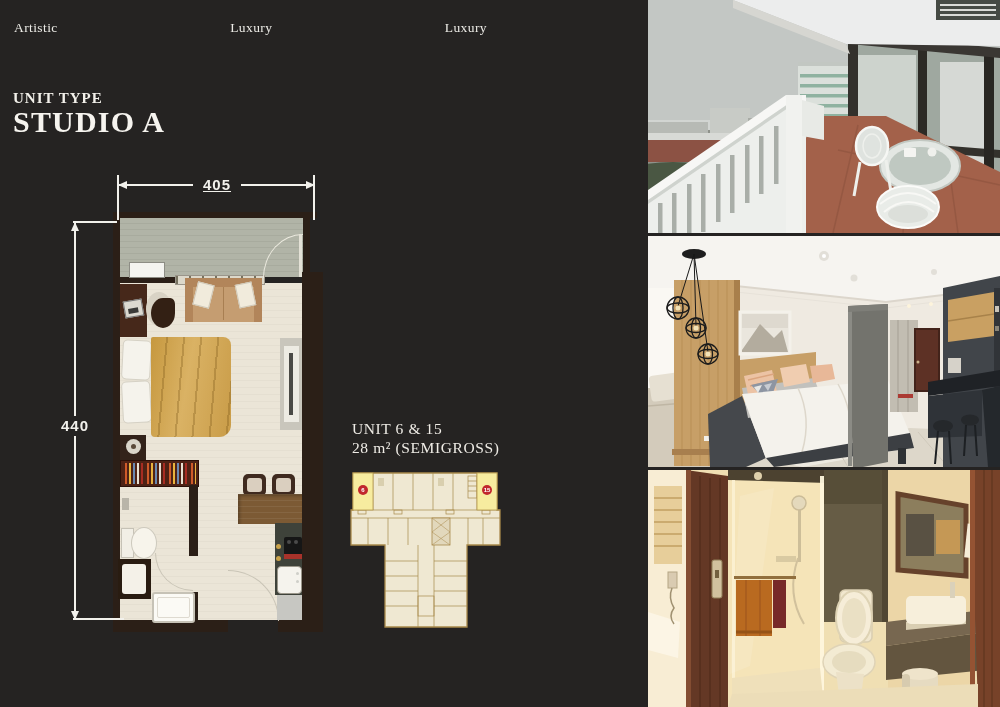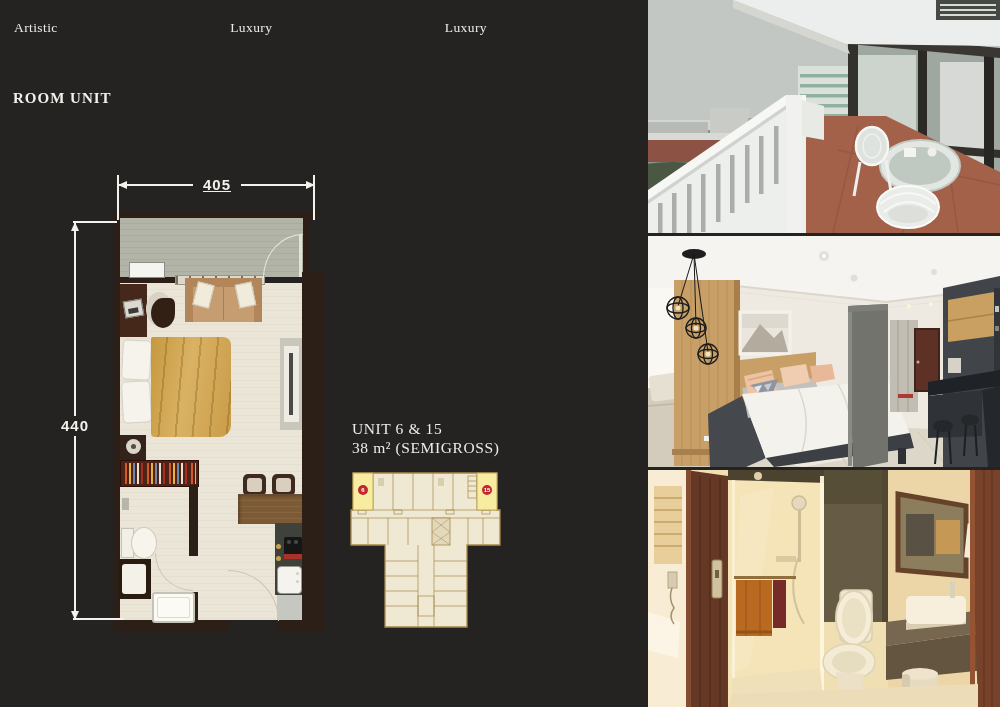--- a/index.html
+++ b/index.html
@@ -22,21 +22,22 @@
 </head>
 <body>
 
 <div class="hdr">
   <span>Artistic</span>
   <span>Luxury</span>
   <span>Luxury</span>
 </div>
 
 <div class="a" style="left:13px;top:90px;">
-  <div class="eyebrow">ROOM UNIT</div>
+  <div class="eyebrow">UNIT TYPE</div>
+  <div class="bigtitle">STUDIO A</div>
 </div>
 
 <div class="a" style="left:113px;top:212px;width:210px;height:420px;">
 
   <div class="a" style="left:7px;top:6px;width:183px;height:59px;background:repeating-linear-gradient(180deg,#b1b4a7 0 5px,#a8ab9e 5px 6px);"></div>
 
   <div class="a" style="left:7px;top:71px;width:182px;height:337px;background:repeating-linear-gradient(180deg,#ebe5d7 0 6px,#e5dfd1 6px 7px);"></div>
 
   <div class="wall" style="left:0;top:0;width:7px;height:420px;"></div>
   <div class="wall" style="left:0;top:0;width:204px;height:6px;"></div>
@@ -139,21 +140,21 @@
   <div class="dline" style="left:74px;top:222px;width:2px;height:398px;"></div>
   <div class="dline" style="left:73px;top:221px;width:44px;height:2px;"></div>
   <div class="dline" style="left:73px;top:618px;width:51px;height:2px;"></div>
   <div class="arr" style="left:71px;top:222px;border-left:4px solid transparent;border-right:4px solid transparent;border-bottom:9px solid #f2f1ec;"></div>
   <div class="arr" style="left:71px;top:611px;border-left:4px solid transparent;border-right:4px solid transparent;border-top:9px solid #f2f1ec;"></div>
   <div class="dlabel" style="left:53px;top:416px;width:44px;height:20px;line-height:20px;">440</div>
 </div>
 
 <div class="a unitinfo" style="left:352px;top:419px;">
   <div>UNIT 6 &amp; 15</div>
-  <div>38 m² (SEMIGROSS)</div>
+  <div>28 m² (SEMIGROSS)</div>
 </div>
 
 <div class="a" style="left:348px;top:466px;">
   <svg width="154" height="166" viewBox="0 0 154 166">
     <g>
       <path d="M5,7 L149,7 L149,44 L152,44 L152,79 L119,79 L119,161 L37,161 L37,79 L3,79 L3,44 L5,44 Z" fill="#efe8d2" stroke="#a8894b" stroke-width="1.3"></path>
       <g stroke="#a8894b" stroke-width="0.7" fill="none">
         <path d="M25,7 V44 M45,7 V44 M65,7 V44 M85,7 V44 M105,7 V44 M129,7 V44"></path>
         <path d="M3,44 H152 M3,52 H152"></path>
         <path d="M20,52 V79 M40,52 V79 M60,52 V79 M120,52 V79 M135,52 V79"></path>

